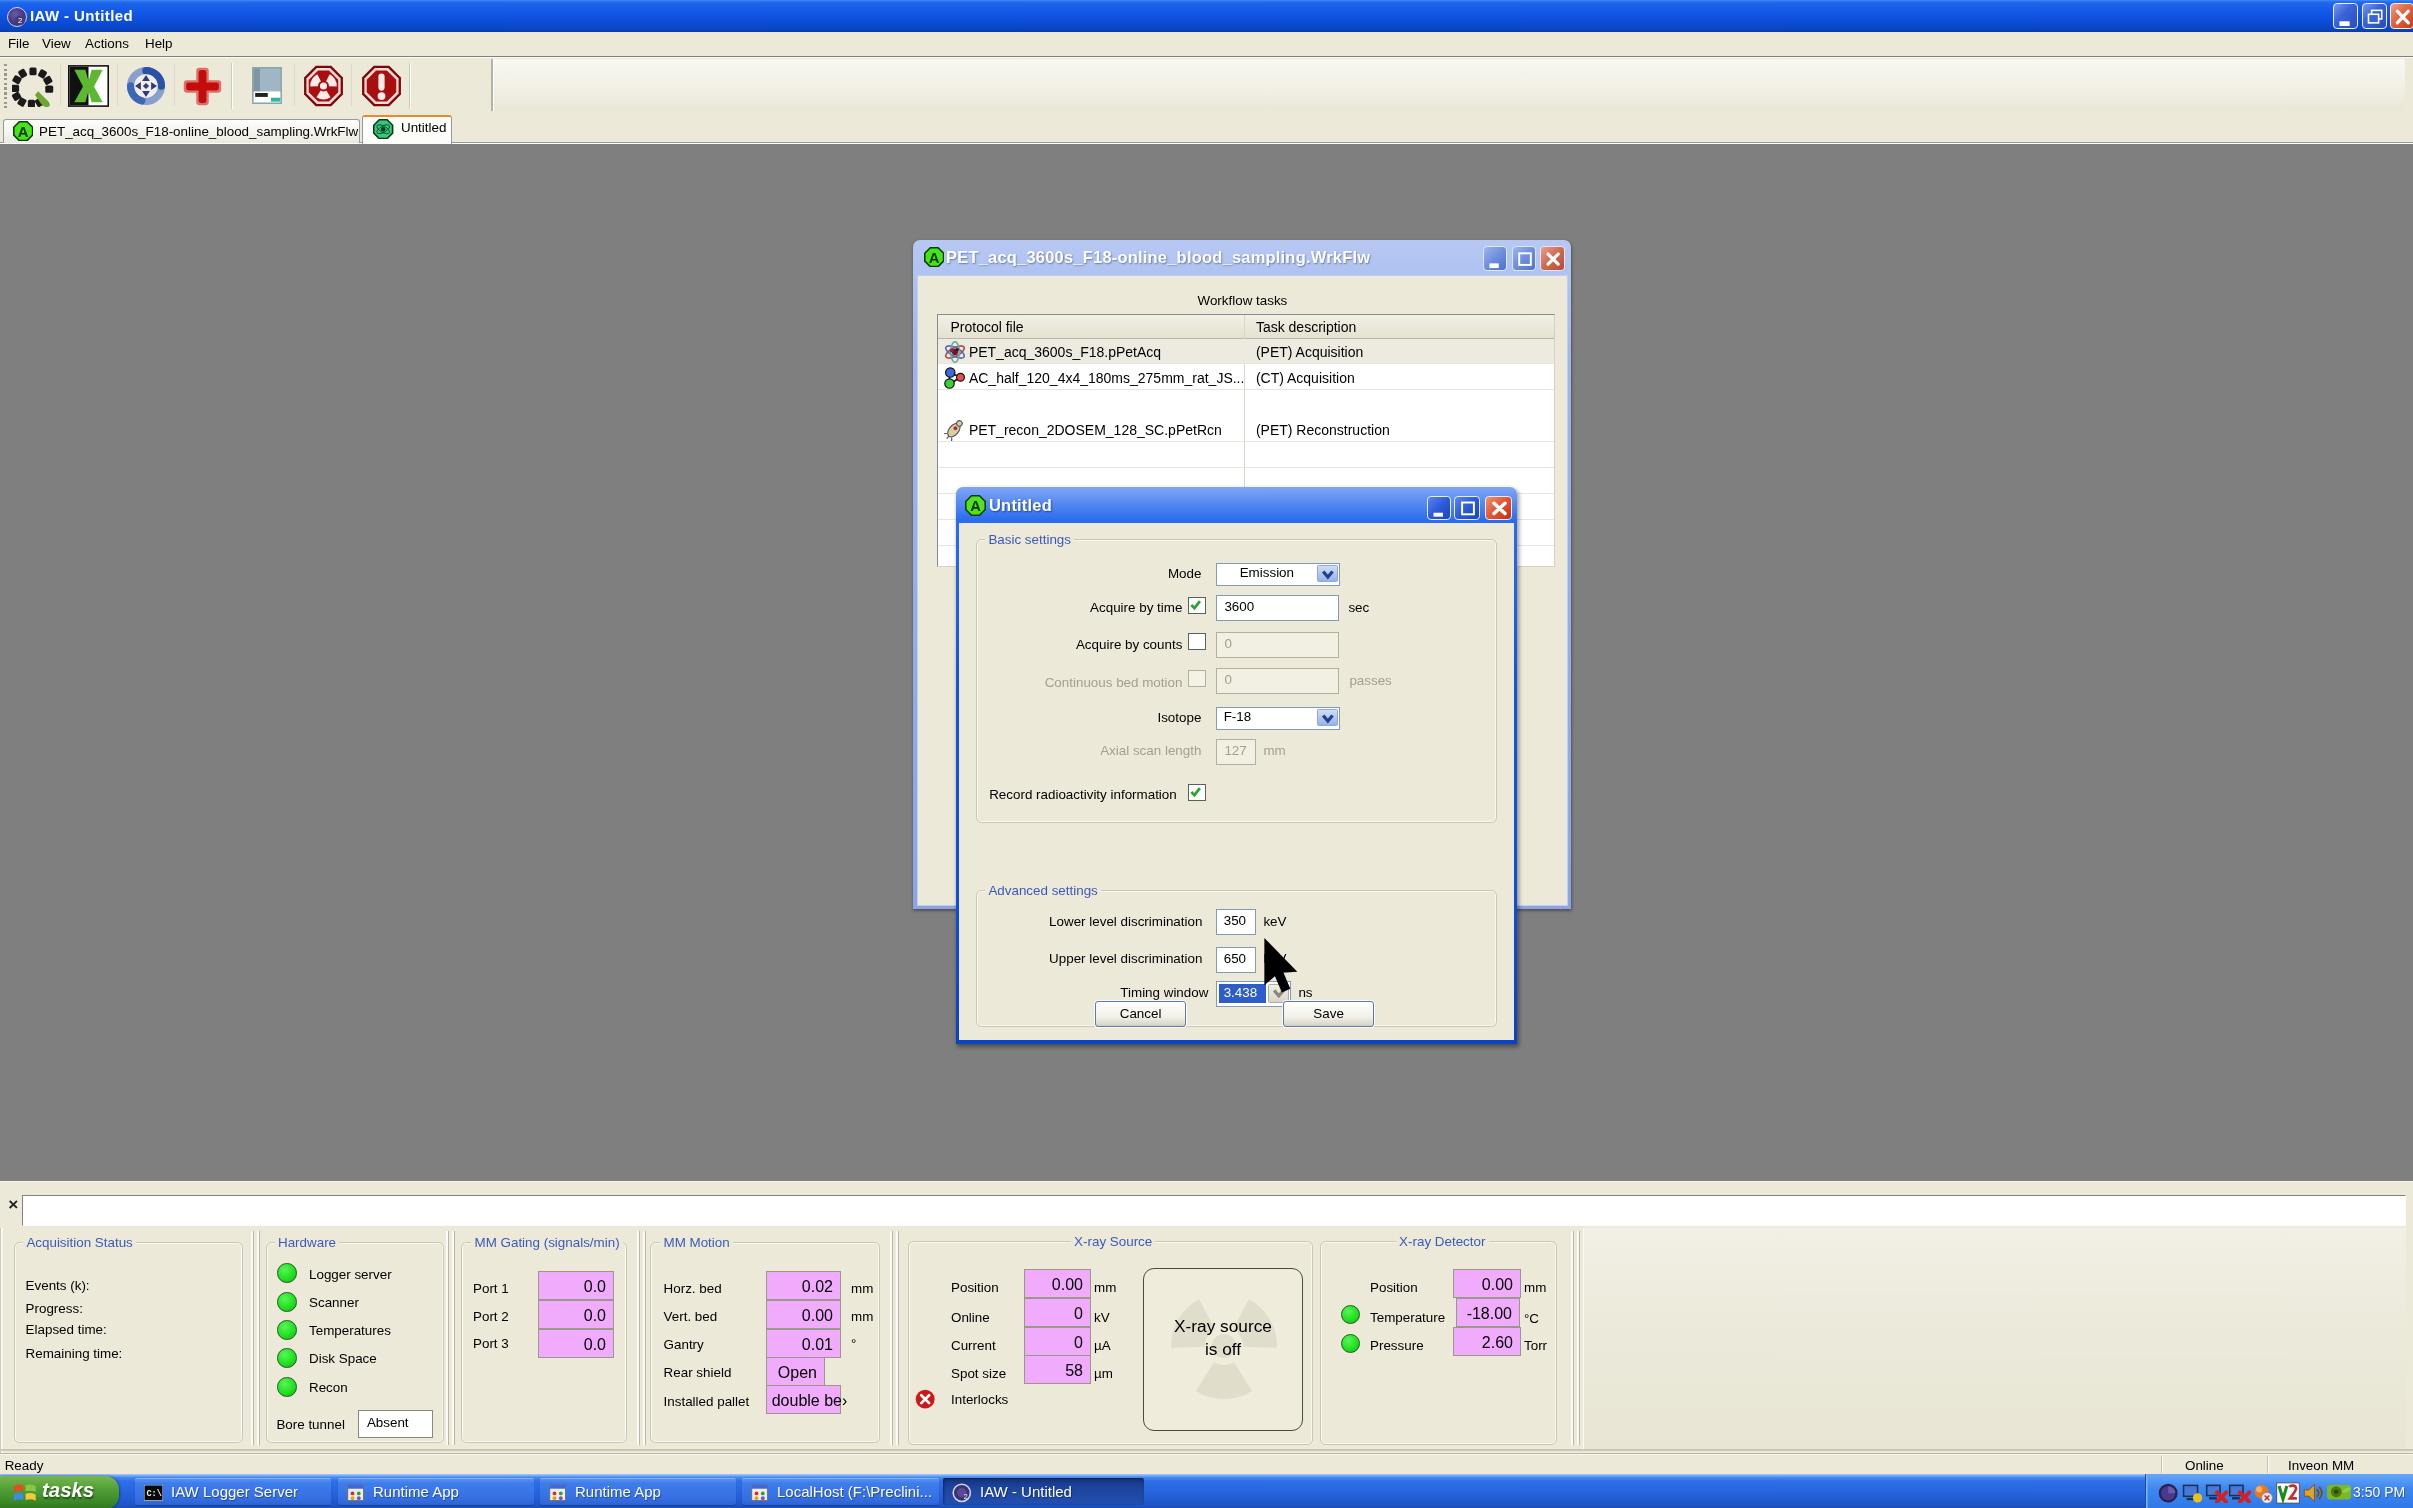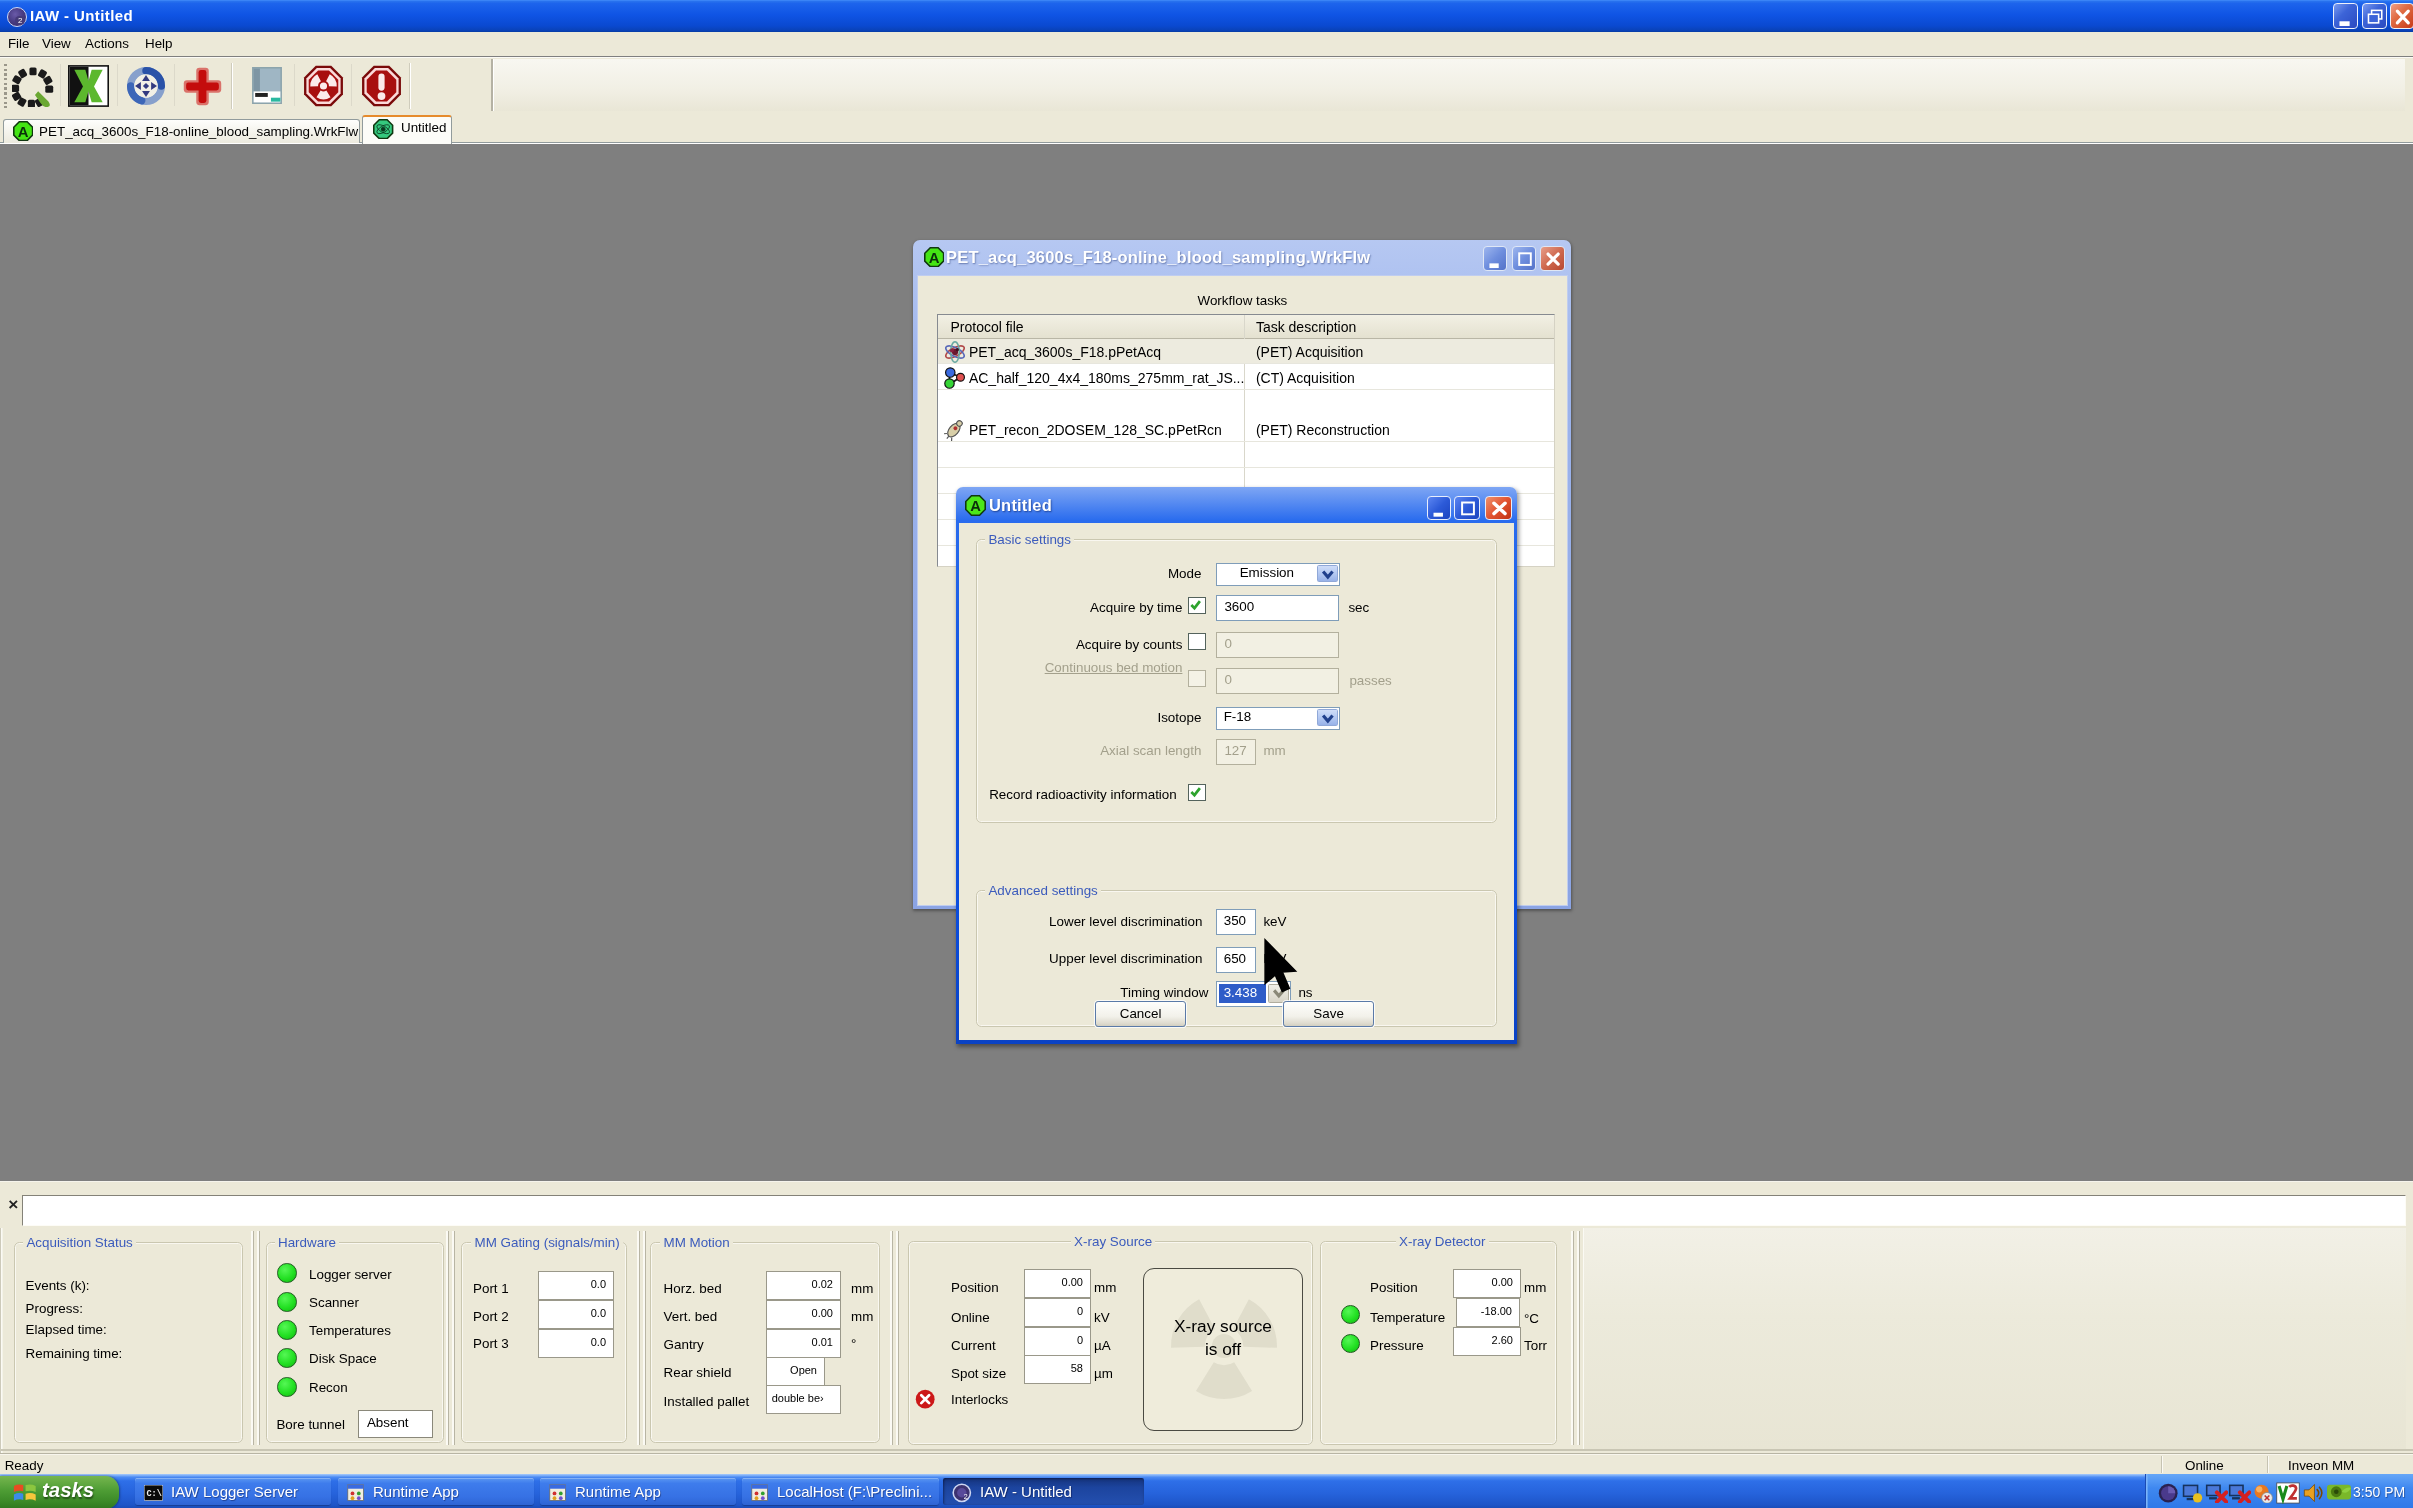--- a/index.html
+++ b/index.html
@@ -97,21 +97,21 @@
 #dock{left:0;top:1181px;width:2413px;height:272px;background:#ece9d8;border-top:0.8px solid #f6f4ec;}
 #xband{position:absolute;left:0;top:0.8px;width:2413px;height:46px;background:#ece9d8;}
 #xclose{position:absolute;left:4.7px;top:13.4px;width:17.3px;height:19px;font-size:17.3px;font-weight:bold;line-height:17.3px;text-align:center;color:#222;}
 #xfield{position:absolute;left:22px;top:11.8px;width:2384px;height:31px;background:#fff;
  border-top:1.6px solid #848278;border-left:1.6px solid #848278;border-bottom:1.6px solid #fdfcf6;border-right:1.6px solid #fdfcf6;}
 #panel{position:absolute;left:0;top:46px;width:2413px;height:225px;background:#ece9d8;
  border-left:1.6px solid #cdcaba;box-shadow:inset 1.6px 0 0 #fbfaf4;}
 #panel:after{content:"";position:absolute;left:0;top:221px;width:100%;height:1.6px;background:#c9c6b4;}
 .vsplit{position:absolute;top:3.1px;width:9.4px;height:214px;
  background:linear-gradient(90deg,#fbfaf4 0 1.6px,#b8b5a4 1.6px 3.1px,#ece9d8 3.1px 6.3px,#fbfaf4 6.3px 7.9px,#b8b5a4 7.9px 9.4px);}
-.mfld{position:absolute;height:29px;background:#ffffff;border:0.8px solid #9a988a;font-size:11px;}
+.mfld{position:absolute;height:29px;background:#f0abfc;border:0.8px solid #9a988a;font-size:16px;}
 .mfld span{position:absolute;right:7px;top:6.3px;}
 .mfld span.lft{left:4.7px;right:auto;white-space:nowrap;}
 .rled{position:absolute;width:20.4px;height:20.4px;}
 #xraybox{position:absolute;left:234px;top:26px;width:160px;height:163px;border:1.6px solid #4a4a42;border-radius:11px;
  background:#efecdb;font-size:17.3px;line-height:23.6px;}
 #panel-empty{position:absolute;left:1582px;top:0px;width:823px;height:221px;
  background:linear-gradient(180deg,#f2f0e6 0%,#eceadb 40%,#e8e5d4 100%);border-left:0.8px solid #fbfaf4;}
 
 #statusbar{left:0;top:1453px;width:2413px;height:21px;background:#ece9d8;border-top:0.8px solid #b8b5a4;box-shadow:inset 0 0.8px 0 #fbfaf4;}
 .ssep{position:absolute;top:2.4px;width:1.6px;height:16.5px;background:#c6c3b2;border-right:0.8px solid #fbfaf4;}
@@ -383,21 +383,21 @@
           </div>
         <div class="fld" style="left:239px;top:55px;width:123px;height:26px;">
             <span style="position:absolute;left:7px;top:3.1px;">3600</span>
           </div>
         <div class="lbl" style="left:371px;top:60px;">sec</div>
         <div class="lblr" style="left:64px;top:97px;width:141px;">Acquire by counts</div>
         <div class="chk" style="left:211px;top:93px;"></div>
         <div class="fld dis" style="left:239px;top:92px;width:123px;height:26px;">
             <span style="position:absolute;left:7px;top:3.1px;">0</span>
           </div>
-        <div class="lblr gray" style="left:64px;top:120px;width:141px;text-decoration:underline;">Continuous bed motion</div>
+        <div class="lblr gray" style="left:64px;top:135px;width:141px;">Continuous bed motion</div>
         <div class="chk dis" style="left:211px;top:130px;"></div>
         <div class="fld dis" style="left:239px;top:128px;width:123px;height:26px;">
             <span style="position:absolute;left:7px;top:3.1px;">0</span>
           </div>
         <div class="lbl gray" style="left:372px;top:133px;">passes</div>
         <div class="lblr" style="left:83px;top:170px;width:141px;">Isotope</div>
         <div class="fld" style="left:239px;top:167px;width:124px;height:23px;">
             <span style="position:absolute;left:6.3px;top:1.6px;">F-18</span>
           <div class="ddbtn" style="height:16.5px;">
               <svg width="15.7" height="10.2" viewBox="0 0 20 13">

